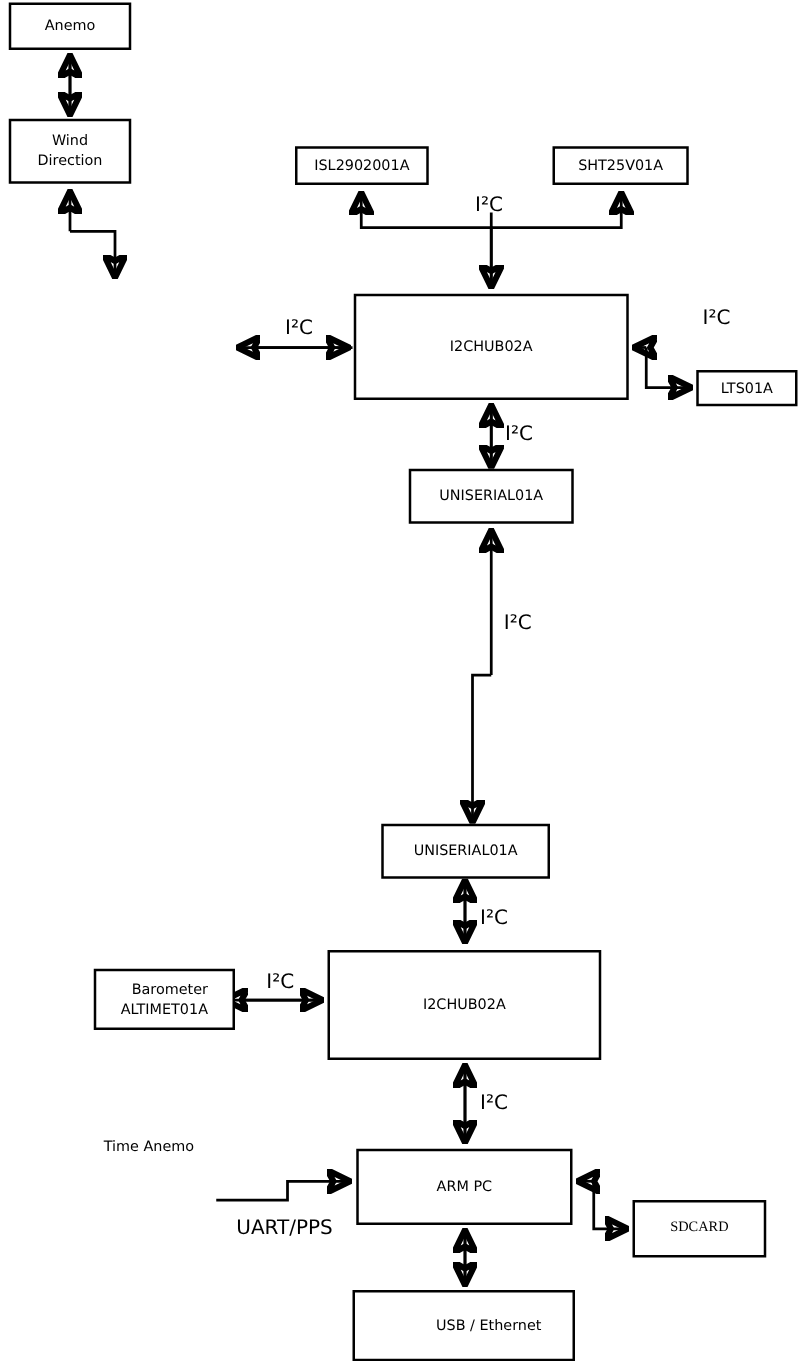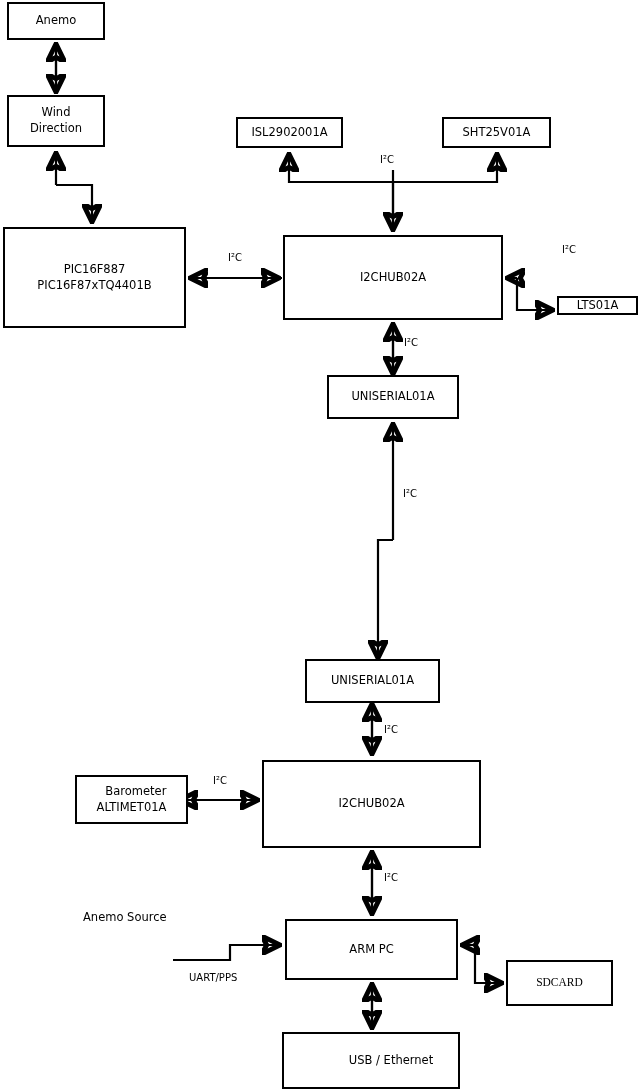--- a/index.html
+++ b/index.html
@@ -25,21 +25,21 @@
     justify-content: center;
     text-align: center;
     font-size: 11.5px;
     color: #000000;
     line-height: 1.35;
     z-index: 3;
   }
   .node .lbl { white-space: pre-line; display: block; }
   .edge-label {
     position: absolute;
-    font-size: 10px;
+    font-size: 16px;
     color: #000000;
     white-space: nowrap;
     z-index: 4;
   }
   .free-label {
     position: absolute;
     font-size: 11.5px;
     color: #000000;
     white-space: nowrap;
     z-index: 4;
@@ -106,38 +106,34 @@
 
   <div class="node" style="left:7px; top:2px; width:98px; height:38px;">
     <span class="lbl">Anemo</span>
   </div>
 
   <div class="node" style="left:7px; top:95px; width:98px; height:52px;">
     <span class="lbl">Wind
 Direction</span>
   </div>
 
-  <div class="node" style="left:3px; top:227px; width:183px; height:101px;">
-    <span class="lbl">PIC16F887
-PIC16F87xTQ4401B</span>
-  </div>
 
   <div class="node" style="left:236px; top:117px; width:107px; height:31px;">
     <span class="lbl">ISL2902001A</span>
   </div>
 
   <div class="node" style="left:442px; top:117px; width:109px; height:31px;">
     <span class="lbl">SHT25V01A</span>
   </div>
 
   <div class="node" style="left:283px; top:235px; width:220px; height:85px;">
     <span class="lbl">I2CHUB02A</span>
   </div>
 
-  <div class="node" style="left:557px; top:296px; width:81px; height:19px;">
+  <div class="node" style="left:557px; top:296px; width:81px; height:29px;">
     <span class="lbl">LTS01A</span>
   </div>
 
   <div class="node" style="left:327px; top:375px; width:132px; height:44px;">
     <span class="lbl">UNISERIAL01A</span>
   </div>
 
   <div class="node" style="left:305px; top:659px; width:135px; height:44px;">
     <span class="lbl">UNISERIAL01A</span>
   </div>
@@ -175,15 +171,15 @@
   <div class="edge-label" style="left:403px; top:488px;">I²C</div>
 
   <div class="edge-label" style="left:384px; top:724px;">I²C</div>
 
   <div class="edge-label" style="left:213px; top:775px;">I²C</div>
 
   <div class="edge-label" style="left:384px; top:872px;">I²C</div>
 
   <div class="edge-label" style="left:189px; top:972px;">UART/PPS</div>
 
-  <div class="free-label" style="left:83px; top:910px;">Anemo Source</div>
+  <div class="free-label" style="left:83px; top:910px;">Time Anemo</div>
 
 </div>
 
 </body></html>

